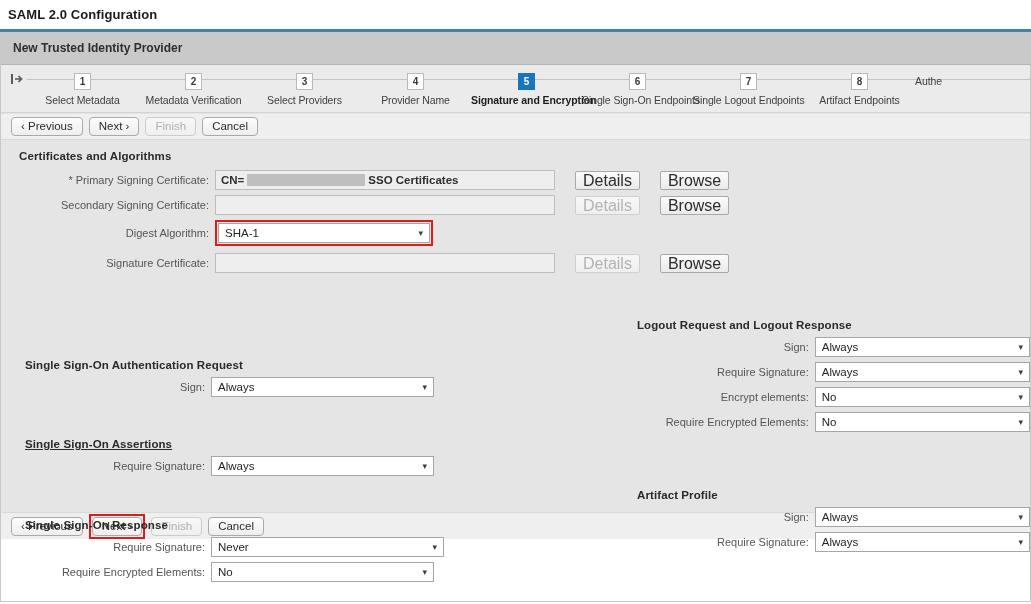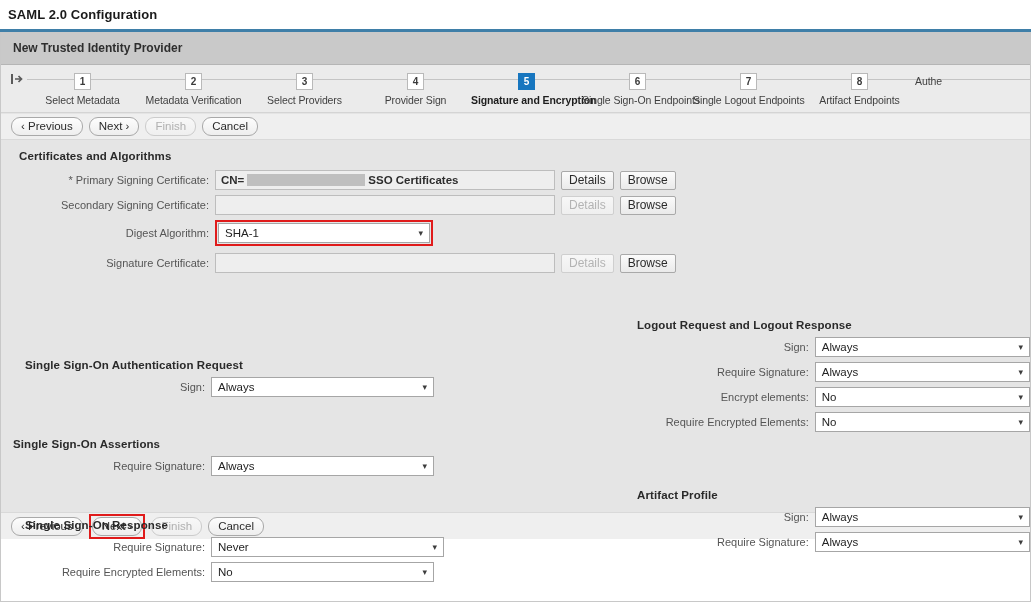--- a/index.html
+++ b/index.html
@@ -125,21 +125,21 @@
     padding-left: 10px;
     gap: 6px;
   }
   .toolbar.bottom { border-bottom: none; border-top: 1px solid #d9d9d9; }
   .btn {
     font-family: "Liberation Sans", sans-serif;
     font-size: 11.5px;
     color: #2b2b2b;
     background: linear-gradient(#fdfdfd, #eeeeee);
     border: 1px solid #a9a9a9;
-    border-radius: 9px;
+    border-radius: 4px;
     padding: 2px 9px 3px;
     height: 19px;
     line-height: 13px;
     cursor: pointer;
     white-space: nowrap;
   }
   .btn.disabled { color: #b0b0b0; border-color: #cccccc; background: linear-gradient(#f8f8f8, #efefef); cursor: default; }
   .btn-wrap { display: inline-block; padding: 0; }
   .btn-wrap.hl {
     border: 2px solid #e01b1b;
@@ -212,28 +212,28 @@
     color: #3c3c3c;
   }
   .sel-hl {
     border: 2px solid #e01b1b;
     padding: 1px;
     display: inline-block;
     line-height: 0;
   }
 
   .mini-btn {
-    font-size: 12px;
+    font-size: 16px;
     color: #2b2b2b;
     background: linear-gradient(#fbfbfb, #eaeaea);
     border: 1px solid #a9a9a9;
     border-radius: 2px;
     height: 19px;
     padding: 1px 7px;
-    margin-left: 6px;
+    margin-left: 20px;
     line-height: 15px;
     cursor: pointer;
     text-align: center;
   }
   .mini-btn.disabled { color: #b3b3b3; border-color: #cfcfcf; background: linear-gradient(#f7f7f7, #efefef); cursor: default; }
 
   .colwrap { display: flex; }
   .col { }
   .col-left { width: 620px; padding-left: 0; margin-top: 40px; }
   .col-right { width: 411px; }
@@ -258,21 +258,21 @@
     <span class="step-enter-icon">
       <svg width="14" height="14" viewBox="0 0 14 14" aria-hidden="true">
         <rect x="1" y="2" width="2" height="10" fill="#5b5b5b"></rect>
         <path d="M5 7 L11 7 M8.5 4 L11.5 7 L8.5 10" stroke="#5b5b5b" stroke-width="1.7" fill="none"></path>
       </svg>
     </span>
     <div class="steps" id="steps-container">
         <div class="step"><span class="num">1</span><span class="lbl">Select Metadata</span></div>
         <div class="step"><span class="num">2</span><span class="lbl">Metadata Verification</span></div>
         <div class="step"><span class="num">3</span><span class="lbl">Select Providers</span></div>
-        <div class="step"><span class="num">4</span><span class="lbl">Provider Sign</span></div>
+        <div class="step"><span class="num">4</span><span class="lbl">Provider Name</span></div>
         <div class="step active"><span class="num">5</span><span class="lbl">Signature and Encryption</span></div>
         <div class="step"><span class="num">6</span><span class="lbl">Single Sign-On Endpoints</span></div>
         <div class="step"><span class="num">7</span><span class="lbl">Single Logout Endpoints</span></div>
         <div class="step"><span class="num">8</span><span class="lbl">Artifact Endpoints</span></div>
         <div class="step clipped">
           <span class="lbl">Authe</span>
         </div>
       </div>
   </div>
 
@@ -338,21 +338,21 @@
             <div class="sel" style="width:223px;">
               <span>Always</span>
               <span class="caret">▾</span>
             </div>
           </div>
         </div>
 
         <div class="spacer-lg"></div>
 
         <div class="sect">
-          <div class="sect-title" style="padding-left:12px;">Single Sign-On Assertions</div>
+          <div class="sect-title" style="padding-left:24px;text-decoration:underline;">Single Sign-On Assertions</div>
           <div class="row" style="margin-top:6px;">
             <div class="lab" style="width:166px;">Require Signature:</div>
             <div class="sel" style="width:223px;">
               <span>Always</span>
               <span class="caret">▾</span>
             </div>
           </div>
         </div>
 
         <div class="spacer-lg" style="height:38px;"></div>

